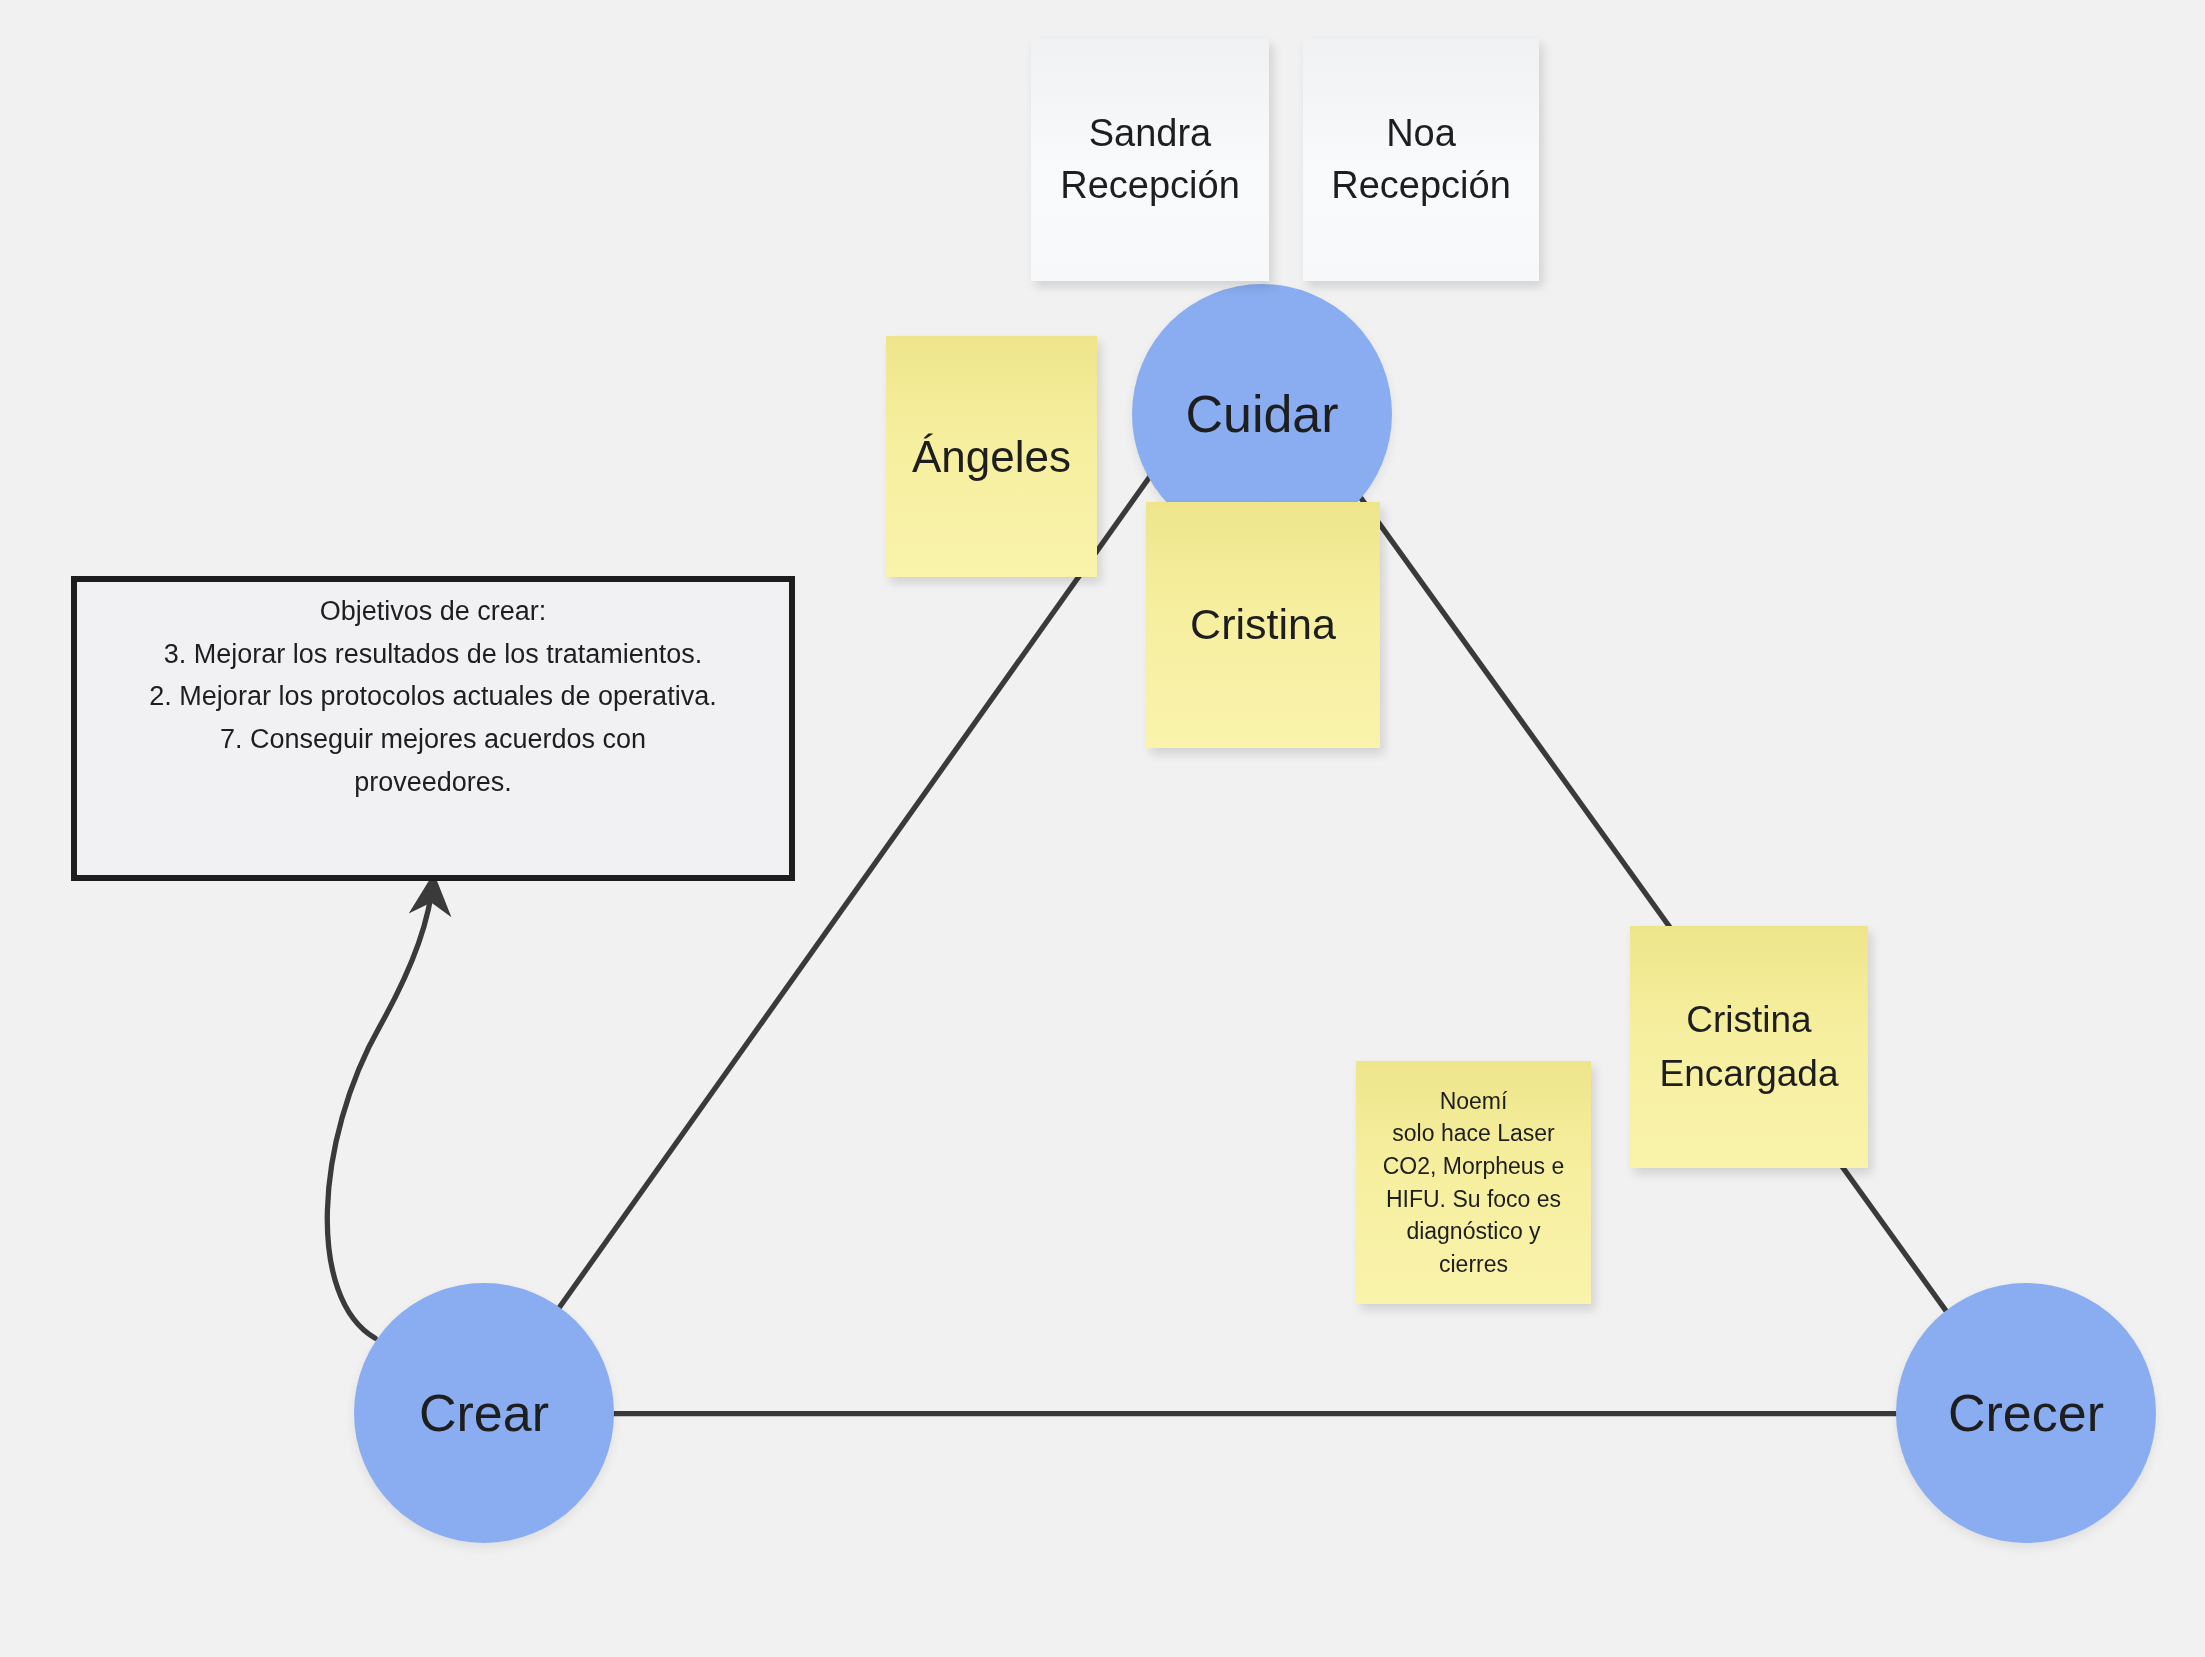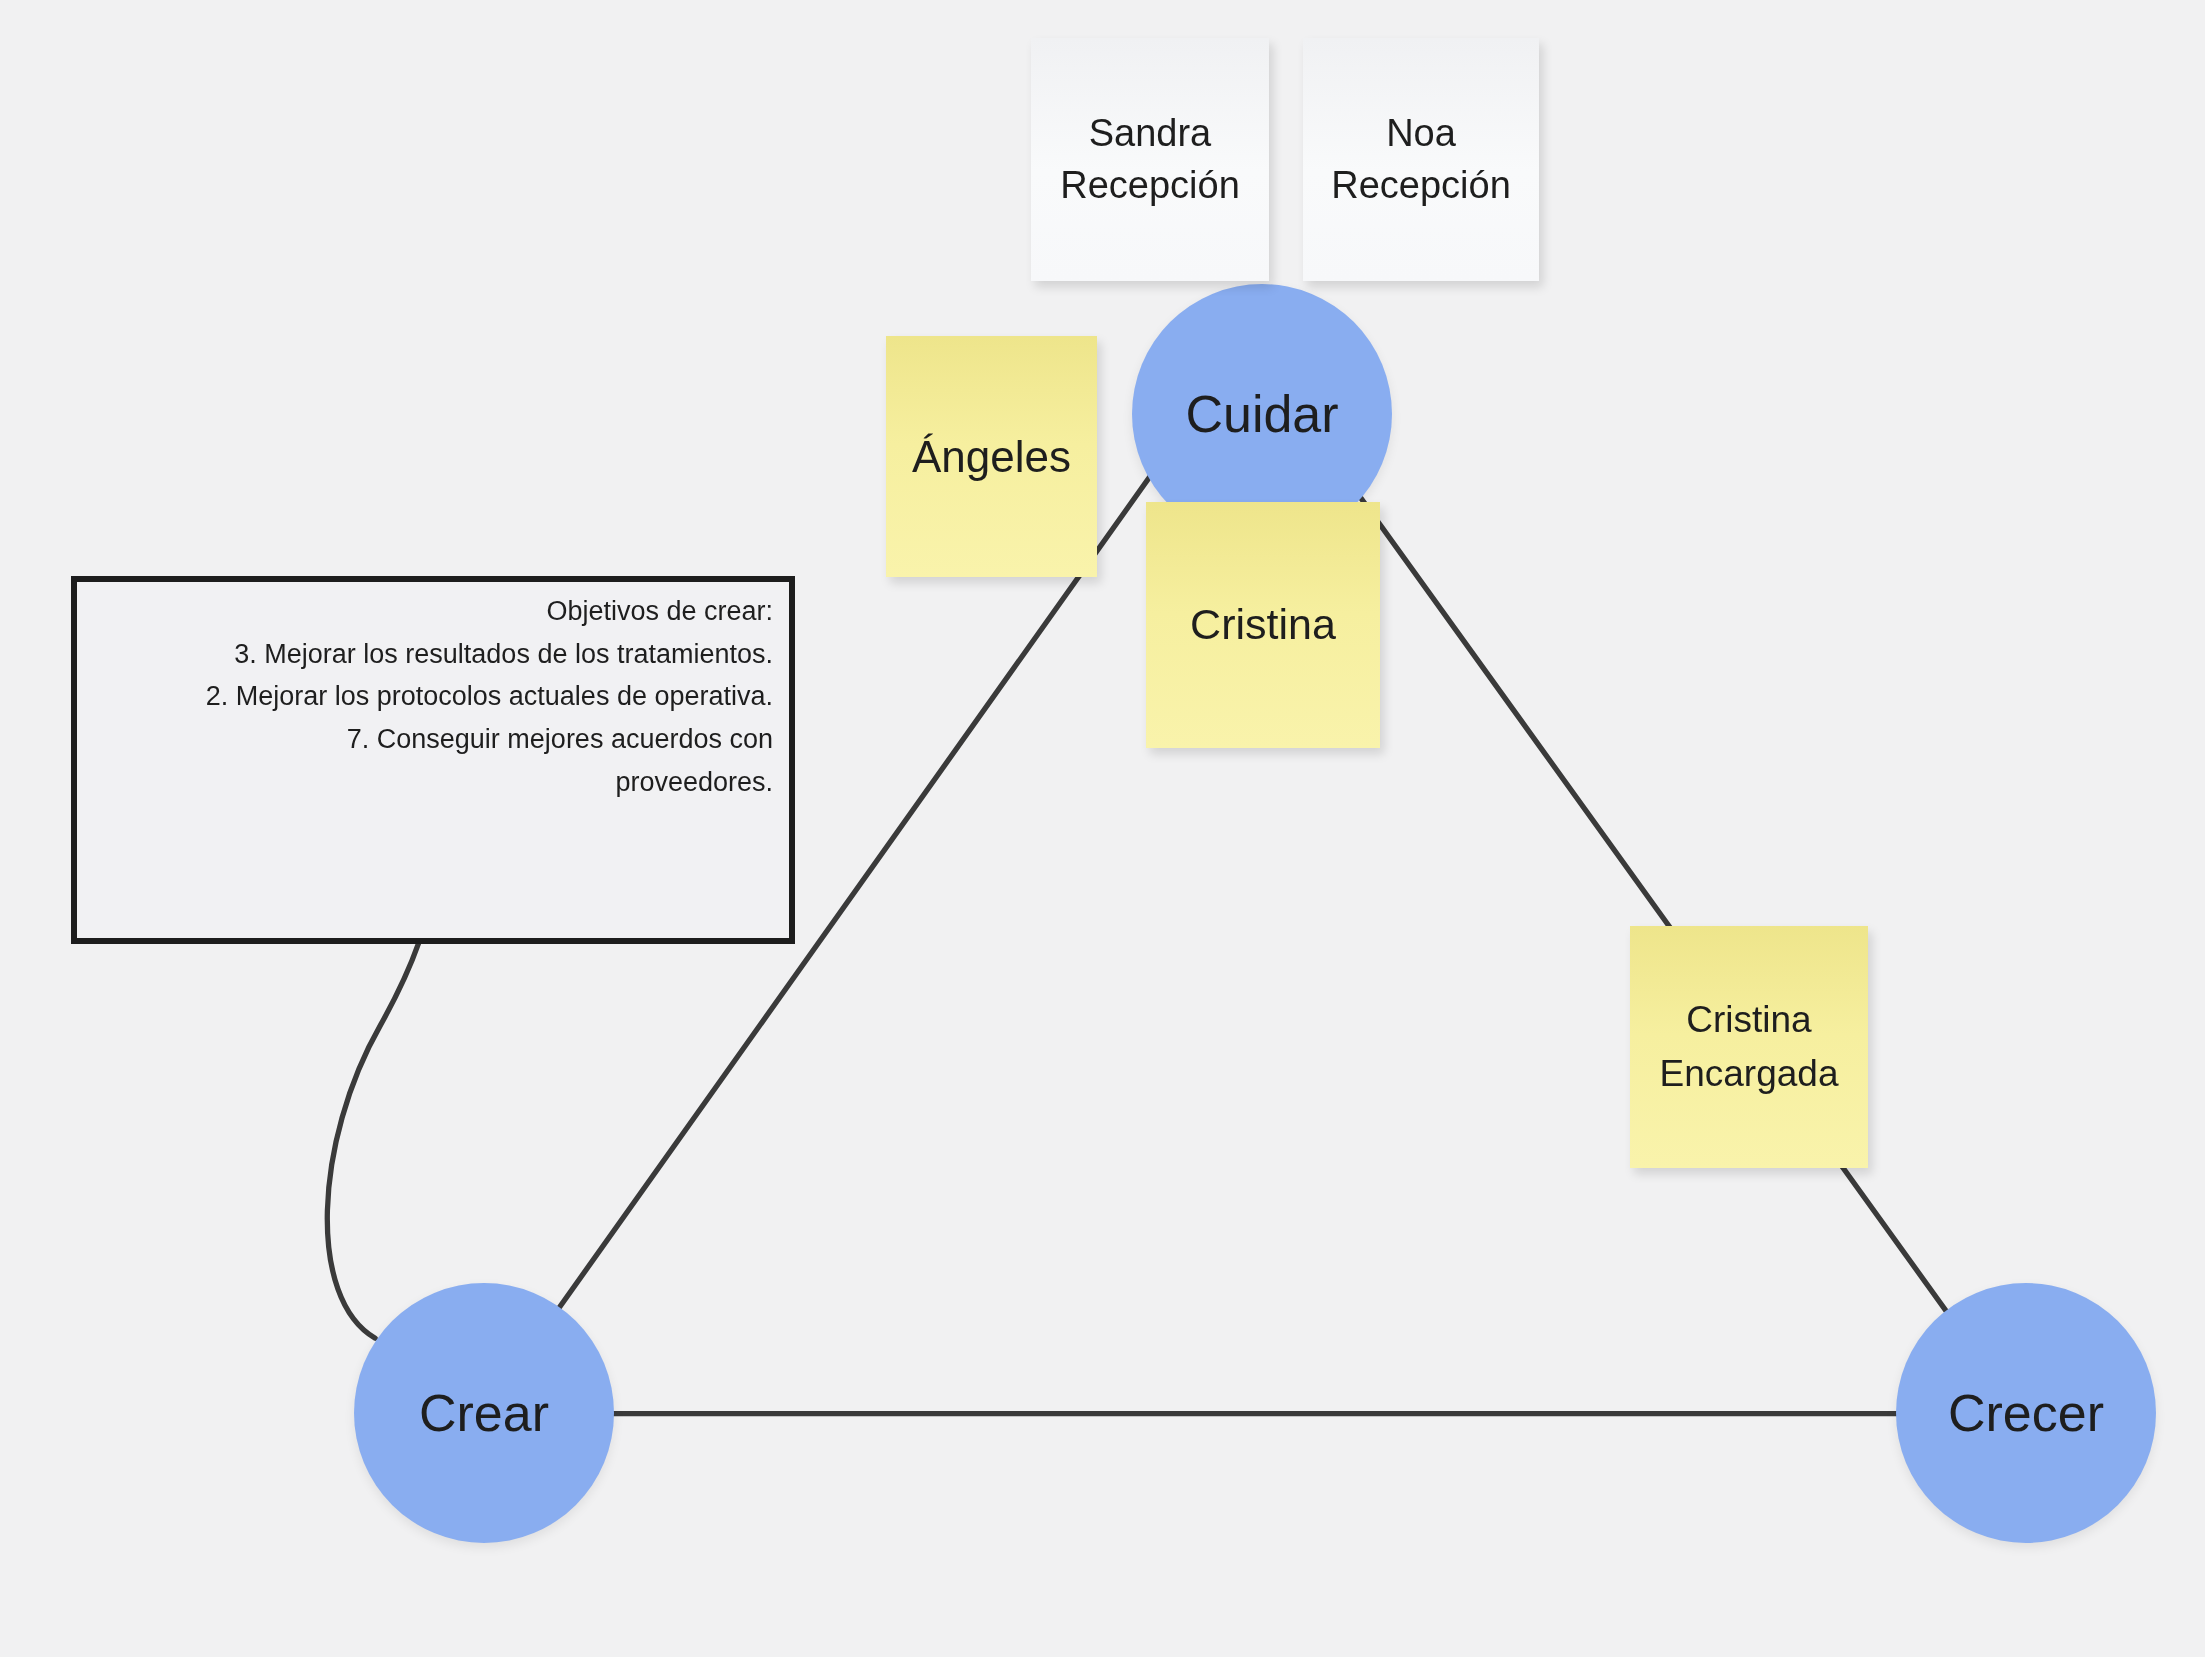--- a/index.html
+++ b/index.html
@@ -30,27 +30,27 @@
   .note.white{background:linear-gradient(180deg,#f0f1f3 0%,#f9fafb 55%,#f7f8fa 100%);}
   .note .ln{display:block;}
   .nt-sandra,.nt-noa{font-size:38px;line-height:1.35;}
   .nt-angeles{font-size:44px;line-height:1.3;}
   .nt-perfil{font-size:42px;line-height:1.45;}
   .nt-cristina{font-size:43px;line-height:1.3;}
   .nt-encargada{font-size:37px;line-height:1.45;}
   .nt-noemi{font-size:23px;line-height:1.42;}
   .objectives{
     position:absolute;z-index:3;
-    left:71px;top:576px;width:724px;height:368px;
+    left:71px;top:576px;width:724px;height:305px;
     box-sizing:border-box;
     border:6.2px solid #1d1d1d;
     background:#f1f1f3;
     padding:8px 16px;
     font-size:27px;line-height:1.58;
-    text-align:right;
+    text-align:center;
   }
   .objectives .ln{display:block;white-space:nowrap;}
 </style>
 </head>
 <body>
 
 <div class="board">
 
   <svg class="connectors" width="2246" height="1657" viewBox="0 0 5092 3758">
     <defs>
@@ -109,15 +109,25 @@
     </div>
   </div>
 
   <div class="note yellow nt-encargada" style="left:1630px;top:926px;width:238px;height:242px;">
     <div>
       <span class="ln">Cristina</span>
       <span class="ln">Encargada</span>
     </div>
   </div>
 
+  <div class="note yellow nt-noemi" style="left:1356px;top:1061px;width:235px;height:243px;">
+    <div>
+      <span class="ln">Noemí</span>
+      <span class="ln">solo hace Laser</span>
+      <span class="ln">CO2, Morpheus e</span>
+      <span class="ln">HIFU. Su foco es</span>
+      <span class="ln">diagnóstico y</span>
+      <span class="ln">cierres</span>
+    </div>
+  </div>
 
 </div>
 
 
 </body></html>

